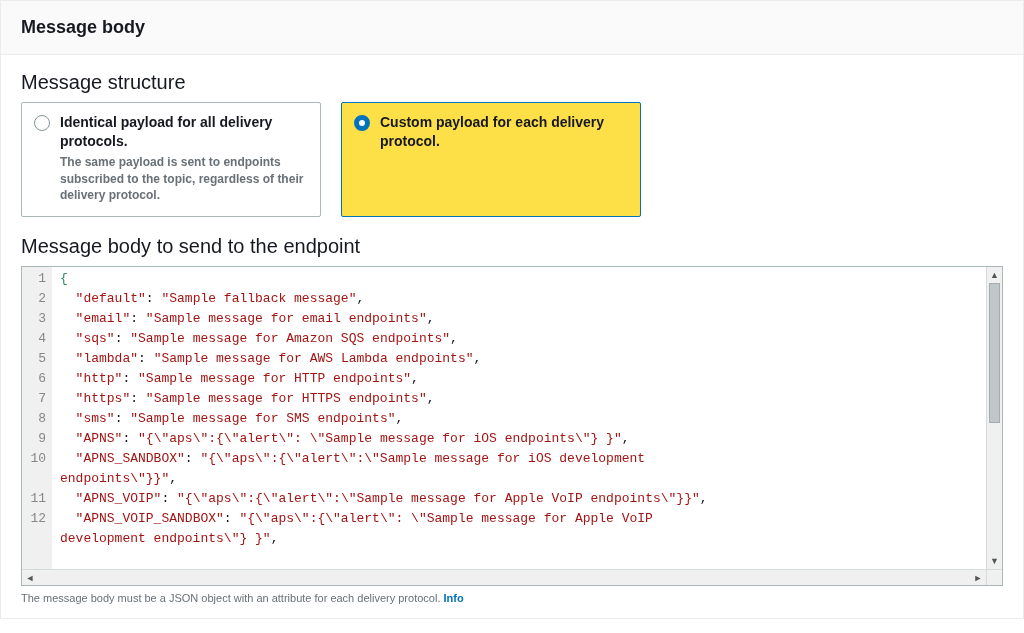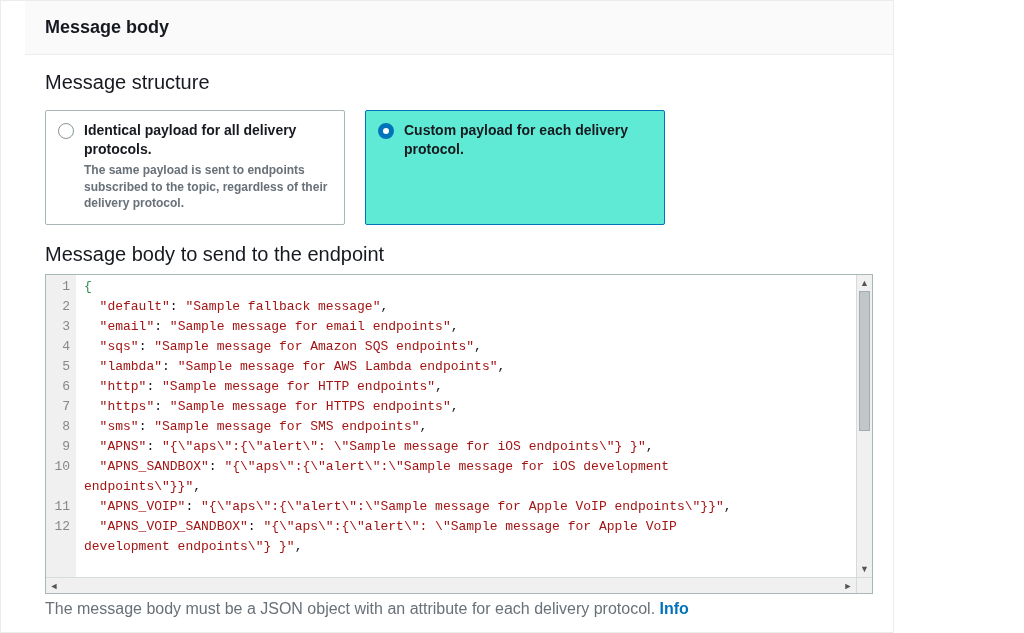--- a/index.html
+++ b/index.html
@@ -4,24 +4,23 @@
 <style>
   * { box-sizing: border-box; }
   body {
     margin: 0;
     font-family: "Amazon Ember", "Helvetica Neue", Helvetica, Arial, sans-serif;
     background: #fff;
     color: #16191f;
     font-size: 14px;
   }
   .panel {
-    width: 894px;
+    width: 1024px;
     border: 1px solid #eaeded;
     background: #fff;
-    padding-left: 24px;
   }
   .panel-header {
     padding: 16px 20px;
     border-bottom: 1px solid #eaeded;
     background: #fafafa;
   }
   .panel-header h2 {
     margin: 0;
     font-size: 18px;
     font-weight: 700;
@@ -41,25 +40,24 @@
     margin-bottom: 18px;
   }
   .radio-card {
     flex: 0 0 300px;
     border: 1px solid #aab7b8;
     border-radius: 2px;
     padding: 10px 12px 12px 38px;
     position: relative;
     cursor: pointer;
     background: #fff;
-    margin-top: 8px;
   }
   .radio-card.selected {
     border-color: #0073bb;
-    background: #5eead4;
+    background: #fde047;
   }
   .radio-circle {
     position: absolute;
     left: 12px;
     top: 12px;
     width: 16px;
     height: 16px;
     border: 1px solid #879596;
     border-radius: 50%;
     background: #fff;
@@ -168,21 +166,21 @@
   .corner {
     position: absolute;
     right: 0; bottom: 0;
     width: 16px; height: 16px;
     background: #f0f0f0;
     border-left: 1px solid #d5dbdb;
     border-top: 1px solid #d5dbdb;
   }
   .helper {
     margin-top: 6px;
-    font-size: 16px;
+    font-size: 11px;
     color: #687078;
   }
   .helper a {
     color: #0073bb;
     font-weight: 700;
     text-decoration: none;
     cursor: pointer;
   }
 </style>
 </head>

